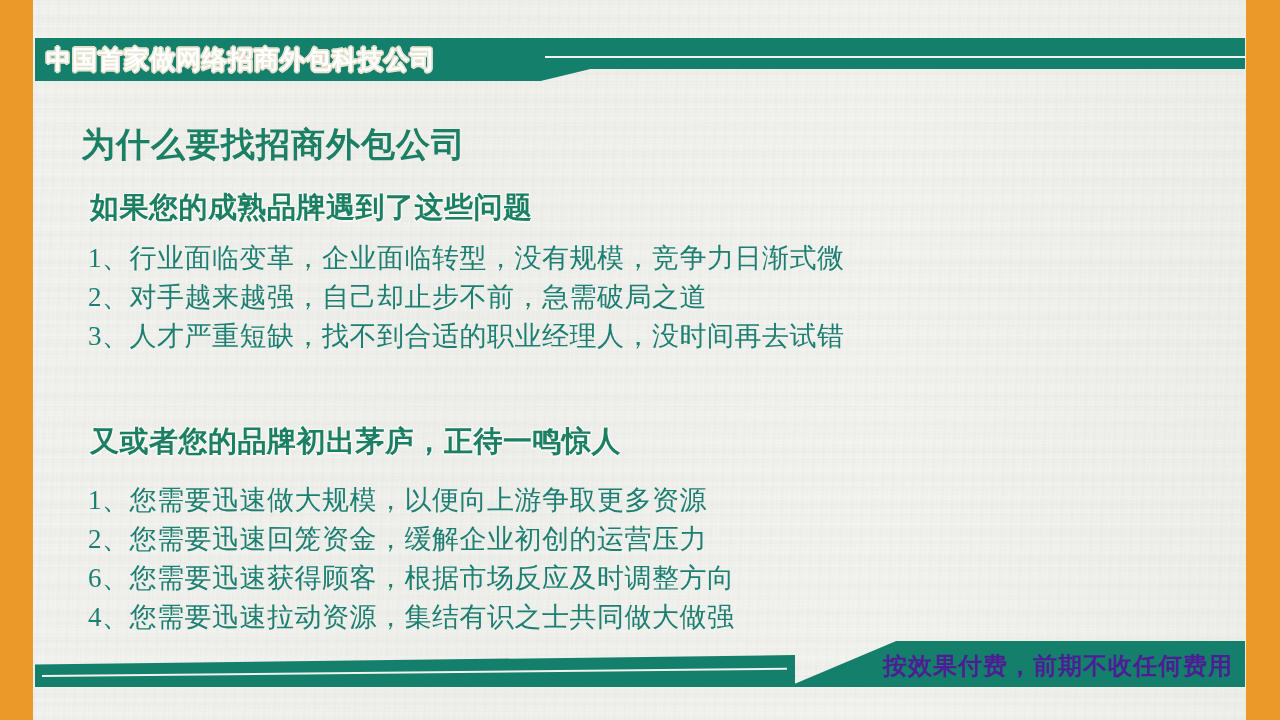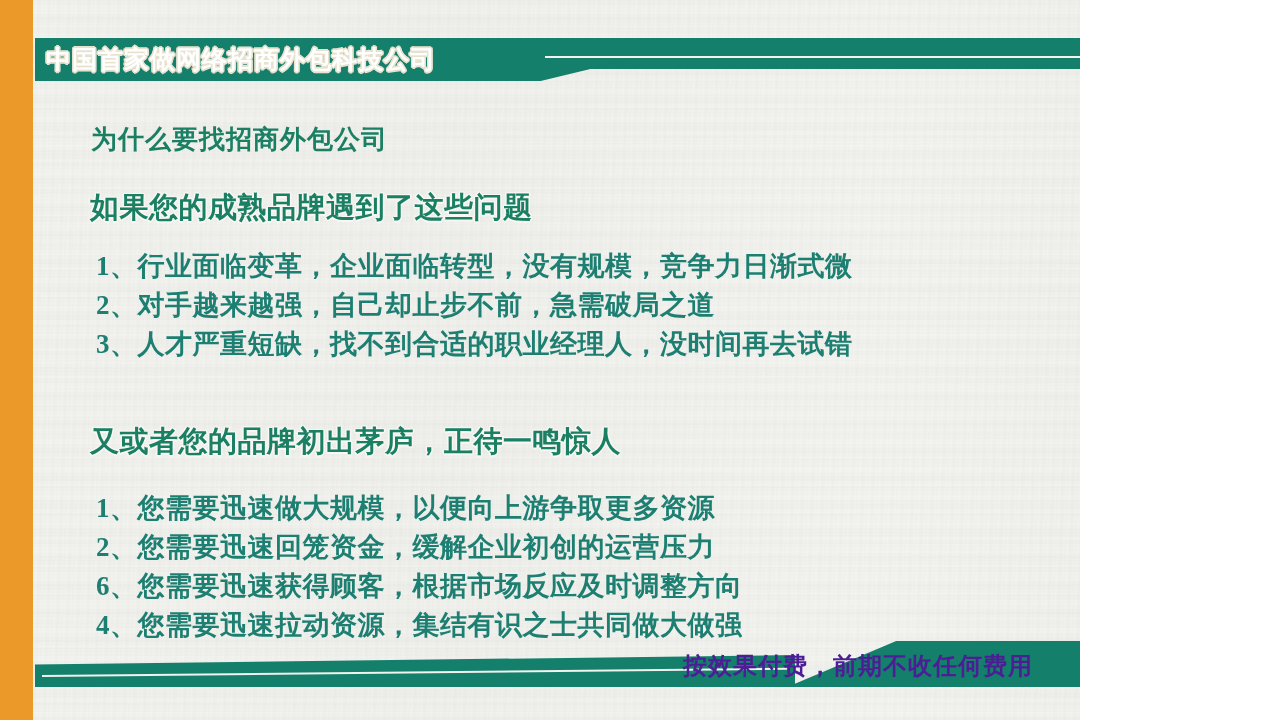--- a/index.html
+++ b/index.html
@@ -2,21 +2,21 @@
 <html><head>
 <meta charset="utf-8">
 <style>
   html, body {
     margin: 0;
     padding: 0;
     background: #ffffff;
   }
   #slide {
     position: relative;
-    width: 1080px;
+    width: 1280px;
     height: 720px;
     overflow: hidden;
     background: #eb9a29;
     font-family: "Liberation Sans", "DejaVu Sans", sans-serif;
   }
 
   
   #paper {
     position: absolute;
     left: 33px;
@@ -100,23 +100,23 @@
     top: 56px;
     width: 700px;
     height: 2px;
     background: #f2f2ee;
     z-index: 4;
   }
 
   
   #main-title {
     position: absolute;
-    left: 91px;
+    left: 81px;
     top: 122px;
-    font-size: 26px;
+    font-size: 34px;
     font-weight: bold;
     color: #1b7f63;
     letter-spacing: 1px;
     white-space: nowrap;
     z-index: 5;
   }
 
   
   .section-head {
     position: absolute;
@@ -132,24 +132,23 @@
        1.1px 1.1px 0 #f7f7f3, -1.1px 1.1px 0 #f7f7f3,
        1.1px -1.1px 0 #f7f7f3, -1.1px -1.1px 0 #f7f7f3;
   }
   #section-head-1 { left: 90px; top: 188px; }
   #section-head-2 { left: 90px; top: 422px; }
 
   
   .item-list {
     position: absolute;
     z-index: 5;
-    margin: 12px;
+    margin: 4px;
     padding: 0;
     list-style: none;
-    font-weight: bold;
   }
   #list-problems { left: 84px; top: 235px; }
   #list-opportunities { left: 84px; top: 477px; }
   .item-list li {
     font-family: "Liberation Serif", "DejaVu Serif", serif;
     font-size: 27px;
     line-height: 39px;
     color: #1d7f72;
     white-space: nowrap;
     letter-spacing: 0.5px;

